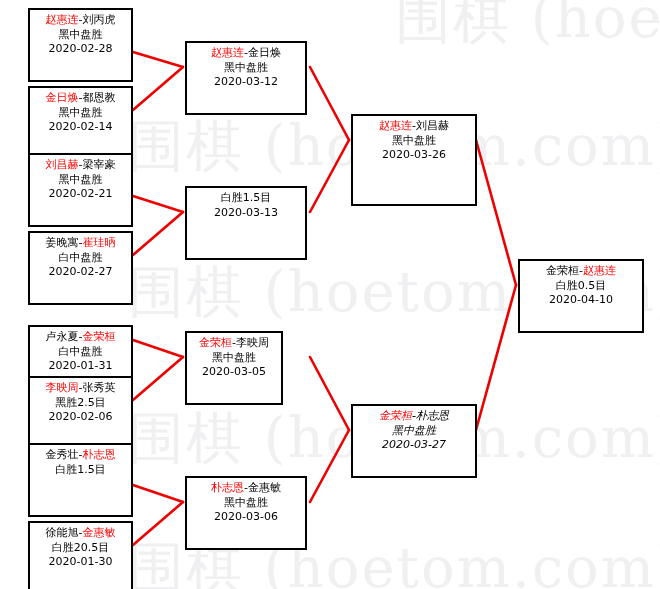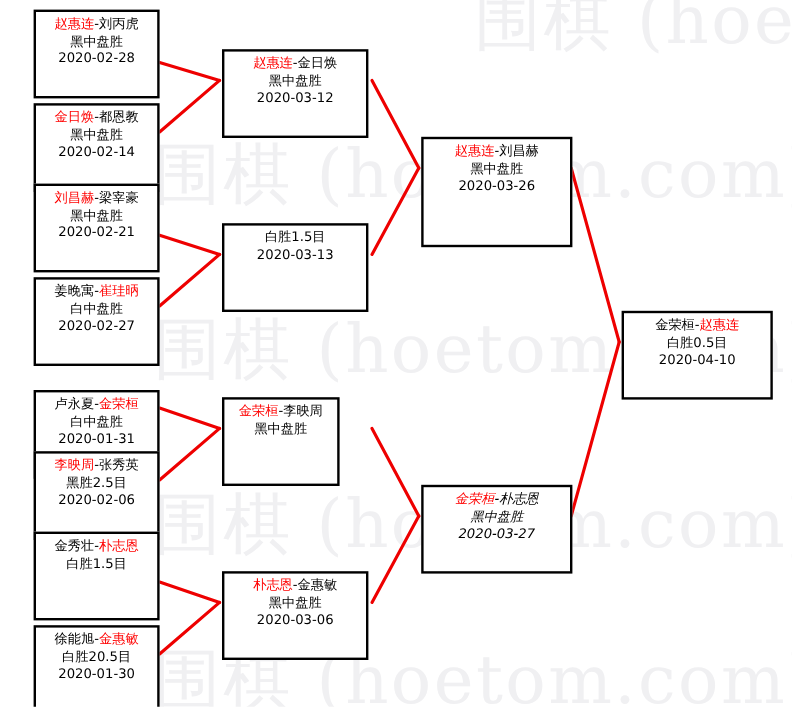--- a/index.html
+++ b/index.html
@@ -171,20 +171,21 @@
   <div class="match" style="left:185px;top:186px;width:122px;height:74px;">
     <div class="m-result">白胜1.5目</div>
     <div class="m-date">2020-03-13</div>
   </div>
 
   <div class="match" style="left:185px;top:331px;width:98px;height:74px;">
     <div class="m-players">
       <span class="win">金荣桓</span><span class="dash">-</span><span class="lose">李映周</span>
     </div>
     <div class="m-result">黑中盘胜</div>
+    <div class="m-date">2020-03-05</div>
   </div>
 
   <div class="match" style="left:185px;top:476px;width:122px;height:74px;">
     <div class="m-players">
       <span class="win">朴志恩</span><span class="dash">-</span><span class="lose">金惠敏</span>
     </div>
     <div class="m-result">黑中盘胜</div>
     <div class="m-date">2020-03-06</div>
   </div>
 

